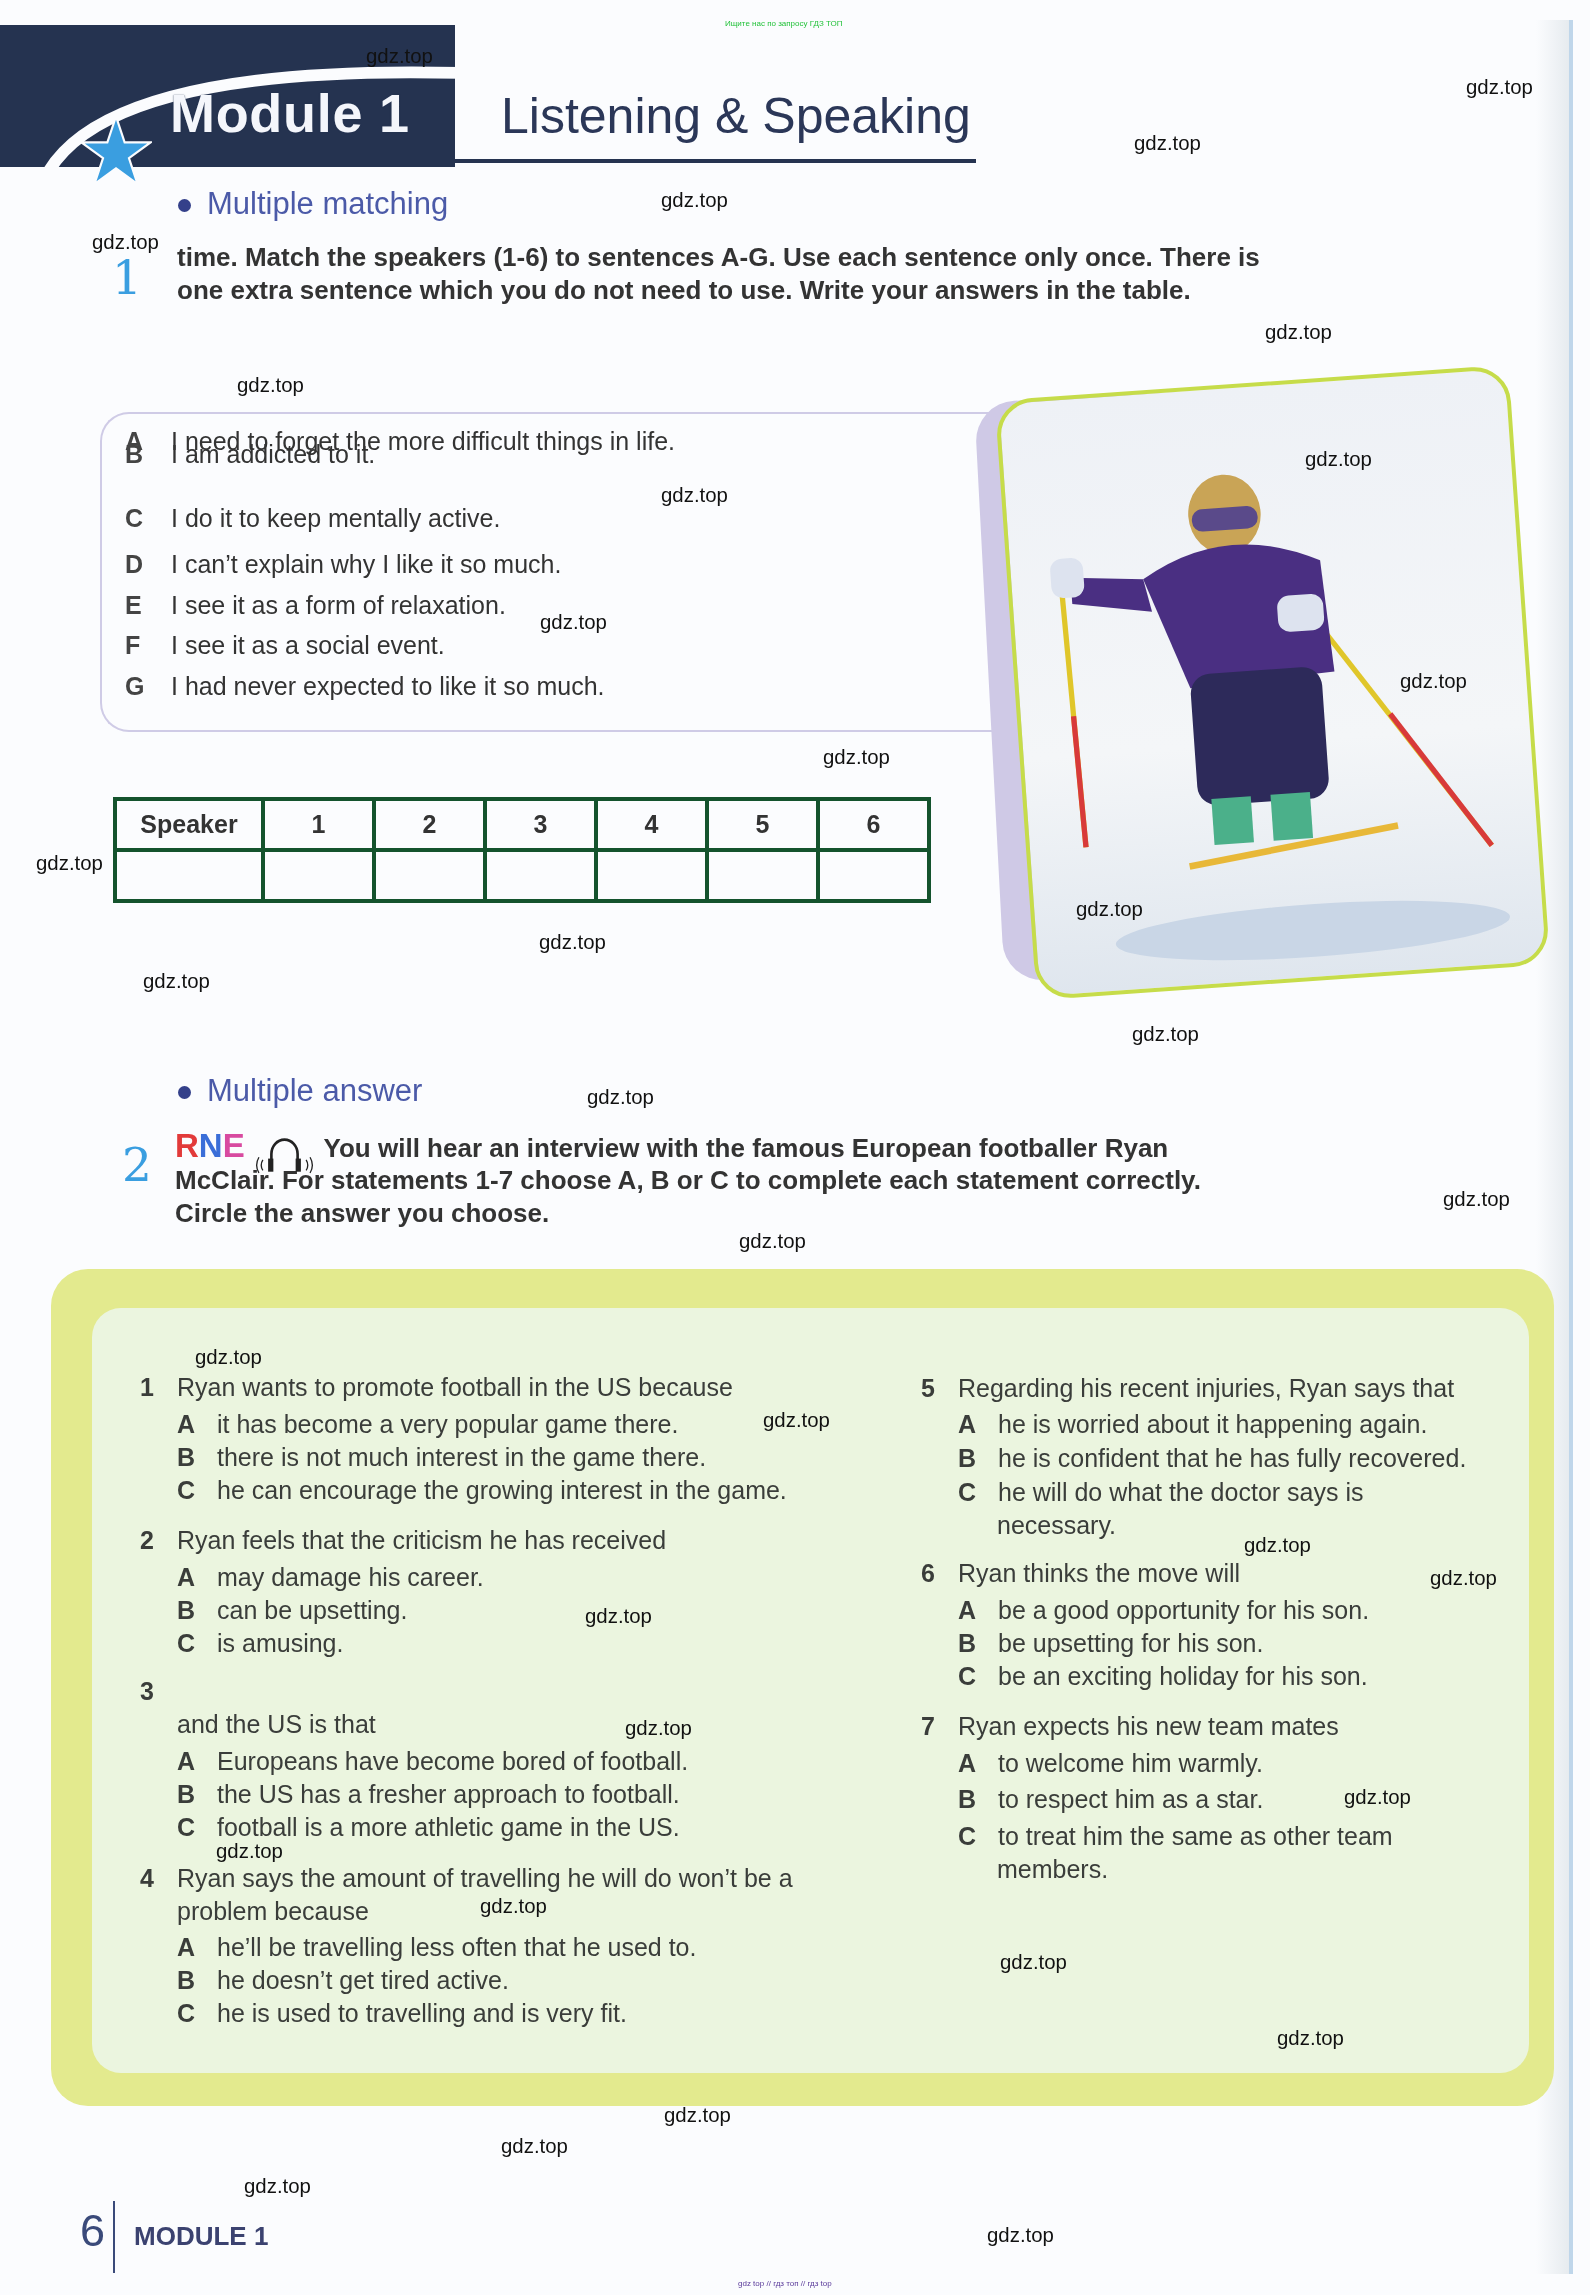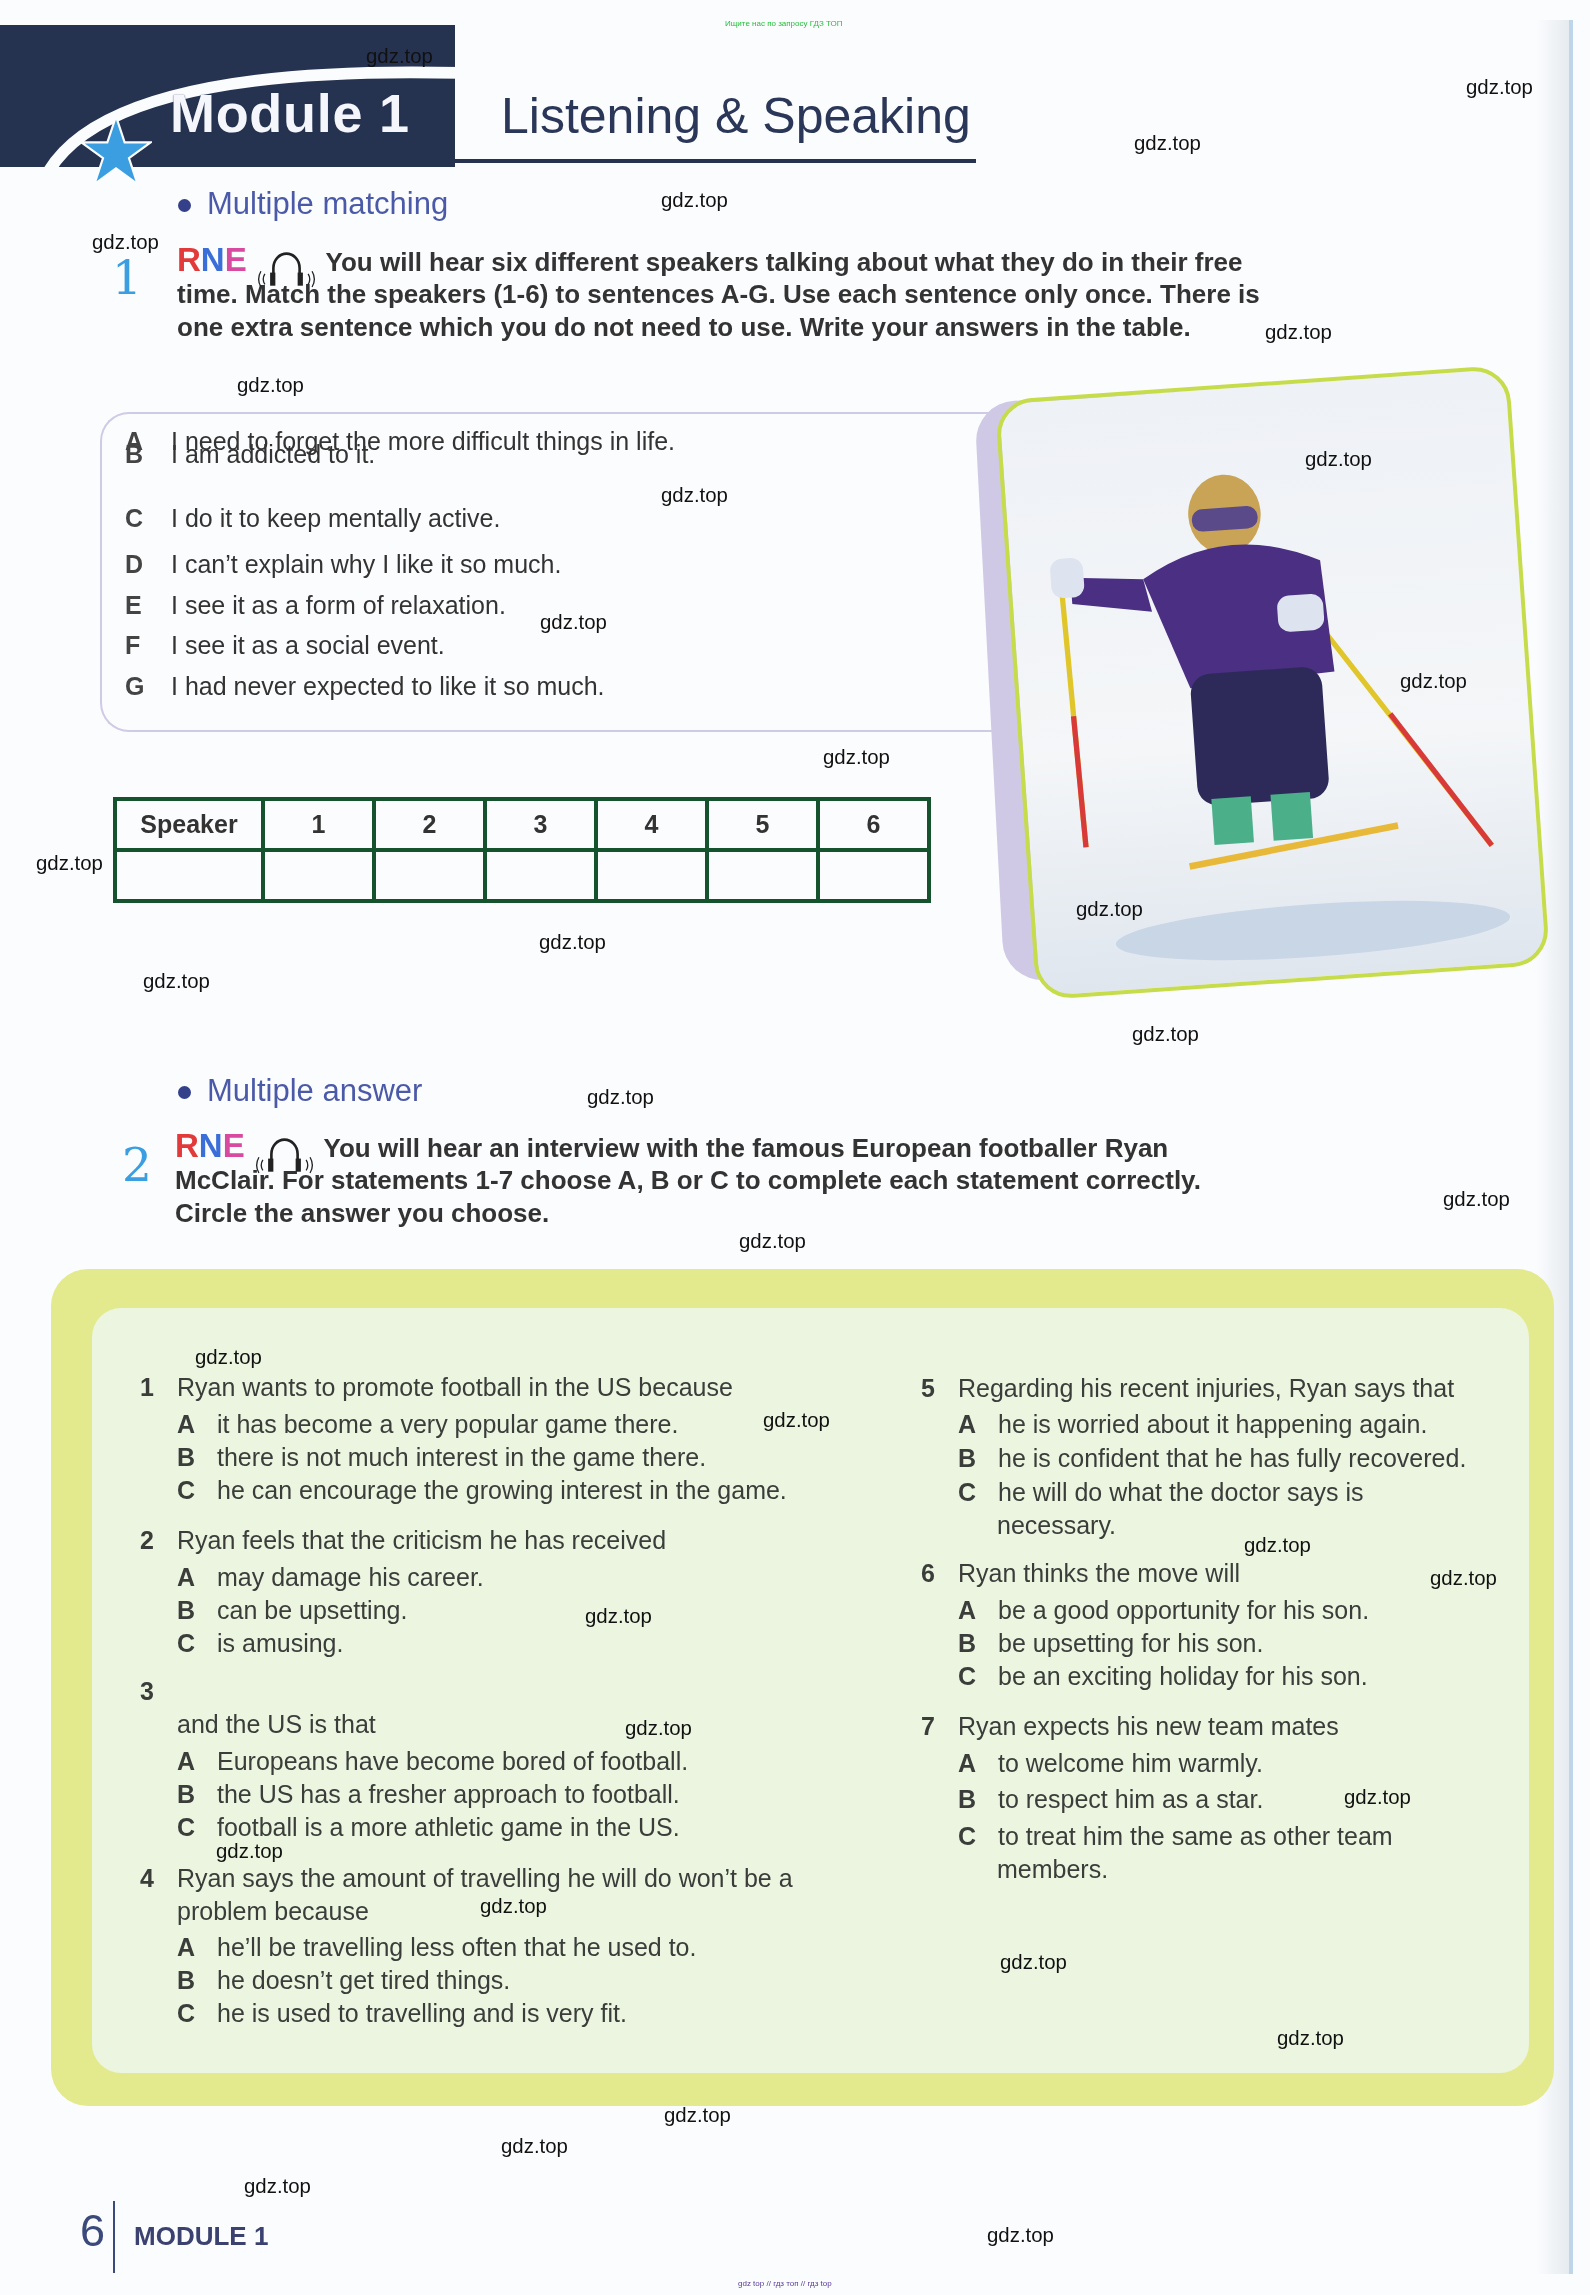--- a/index.html
+++ b/index.html
@@ -67,30 +67,20 @@
   <polygon points="50,2 62,38 98,38 68,60 80,96 50,74 20,96 32,60 2,38 38,38" fill="#3a9ee0" stroke="#fbfcfe" stroke-width="3"></polygon>
 </svg>
 <div class="abs hdr-module">Module 1</div>
 <div class="abs hdr-title">Listening &amp; Speaking</div>
 
 <div class="abs sec-head" style="left:178px;top:186px;">
   <span class="dot"></span><span>Multiple matching</span>
 </div>
 <div class="abs ex-num" style="left:112px;top:250px;">1</div>
 <div class="abs" style="left:177px;top:241px;width:1147px;">
-  <div style="position:relative;height:37px;">
-    <span class="rne"><span class="r">R</span><span class="n">N</span><span class="e">E</span></span>
-    <svg class="hp" viewBox="0 0 90 70" style="margin:0 6.6px;">
-      <path d="M25,60 V35 A20,22 0 0 1 65,35 V60" stroke="#222" stroke-width="4" fill="none"></path>
-      <rect x="20" y="42" width="8" height="20" fill="#222"></rect>
-        <rect x="62" y="42" width="8" height="20" fill="#222"></rect>
-      <path d="M12,44 q-5,8 0,16 M6,40 q-7,12 0,24 M78,44 q5,8 0,16 M84,40 q7,12 0,24" stroke="#222" stroke-width="2" fill="none"></path>
-    </svg>
-    <span class="instr">You will hear six different speakers talking about what they do in their free</span>
-  </div>
   <div class="instr">time. Match the speakers (1-6) to sentences A-G. Use each sentence only once. There is</div>
   <div class="instr">one extra sentence which you do not need to use. Write your answers in the table.</div>
 </div>
 
 <div class="abs ag-box"></div>
 <div class="ag-row" style="top:427px;"><span class="L">A</span><span>I need to forget the more difficult things in life.</span></div>
 <div class="ag-row" style="top:440px;"><span class="L">B</span><span>I am addicted to it.</span></div>
 <div class="ag-row" style="top:504px;"><span class="L">C</span><span>I do it to keep mentally active.</span></div>
 <div class="ag-row" style="top:550px;"><span class="L">D</span><span>I can’t explain why I like it so much.</span></div>
 <div class="ag-row" style="top:591px;"><span class="L">E</span><span>I see it as a form of relaxation.</span></div>
@@ -177,21 +167,21 @@
 
 <div class="q" style="left:177px;top:1675px;"><span class="n">3</span></div>
 <div class="q" style="left:177px;top:1708px;">and the US is that</div>
 <div class="opt" style="left:177px;top:1745px;"><span class="L">A</span><span>Europeans have become bored of football.</span></div>
 <div class="opt" style="left:177px;top:1778px;"><span class="L">B</span><span>the US has a fresher approach to football.</span></div>
 <div class="opt" style="left:177px;top:1811px;"><span class="L">C</span><span>football is a more athletic game in the US.</span></div>
 
 <div class="q" style="left:177px;top:1862px;"><span class="n">4</span><span>Ryan says the amount of travelling he will do won’t be a</span></div>
 <div class="q" style="left:177px;top:1895px;">problem because</div>
 <div class="opt" style="left:177px;top:1931px;"><span class="L">A</span><span>he’ll be travelling less often that he used to.</span></div>
-<div class="opt" style="left:177px;top:1964px;"><span class="L">B</span><span>he doesn’t get tired things.</span></div>
+<div class="opt" style="left:177px;top:1964px;"><span class="L">B</span><span>he doesn’t get tired active.</span></div>
 <div class="opt" style="left:177px;top:1997px;"><span class="L">C</span><span>he is used to travelling and is very fit.</span></div>
 
 <div class="q" style="left:958px;top:1372px;"><span class="n">5</span><span>Regarding his recent injuries, Ryan says that</span></div>
 <div class="opt" style="left:958px;top:1408px;"><span class="L">A</span><span>he is worried about it happening again.</span></div>
 <div class="opt" style="left:958px;top:1442px;"><span class="L">B</span><span>he is confident that he has fully recovered.</span></div>
 <div class="opt" style="left:958px;top:1476px;width:514px;text-align:justify;"><span class="L">C</span><span>he will do what the doctor says is</span></div>
 <div class="opt" style="left:997px;top:1509px;">necessary.</div>
 
 <div class="q" style="left:958px;top:1557px;"><span class="n">6</span><span>Ryan thinks the move will</span></div>
 <div class="opt" style="left:958px;top:1594px;"><span class="L">A</span><span>be a good opportunity for his son.</span></div>

